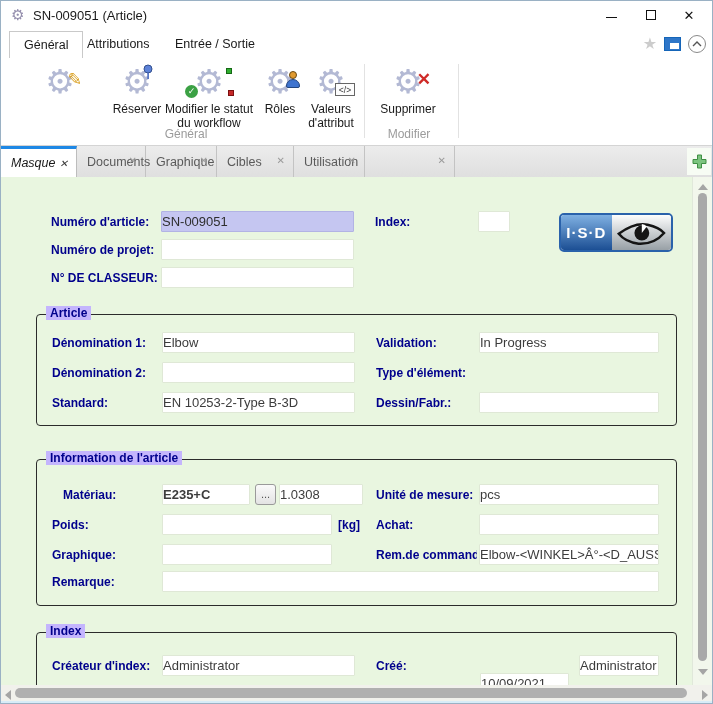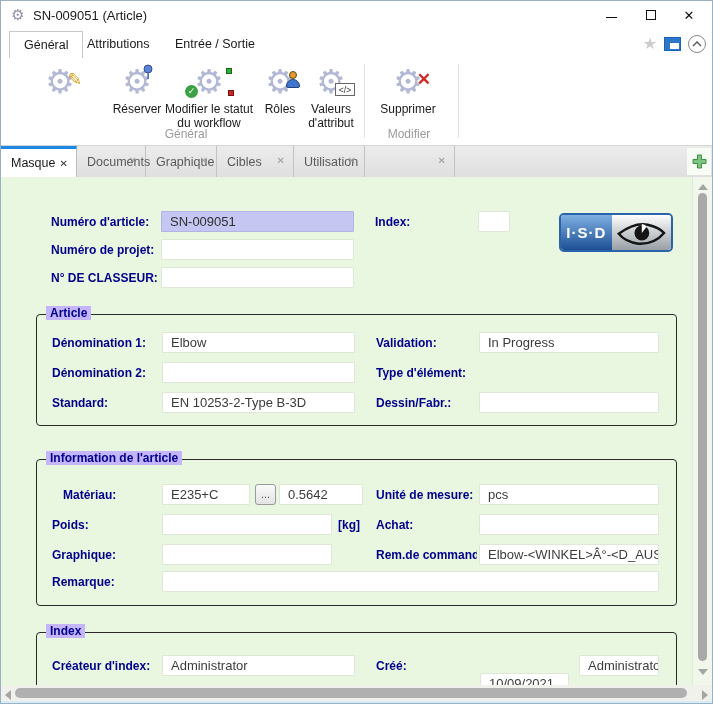--- a/index.html
+++ b/index.html
@@ -59,21 +59,21 @@
   .dtab .dx{ position:absolute; right:8px; top:9px; font-size:10px; color:#9b9b9b; }
   .dtab.active{ background:#fff; color:#1a1a1a; border-top:3px solid #1e88e5; border-right:1px solid #bdbdbd; }
   .dtab.active .dx{ color:#333; }
   .plus-btn{ position:absolute; right:1px; top:2px; width:24px; height:27px; background:#f7fcf4;
     display:flex; align-items:center; justify-content:center; }
 
   
   .form{ position:absolute; top:176px; left:0; width:100%; height:528px; background:#e9f6e0; overflow:hidden; }
   .flabel{ position:absolute; font-size:12px; font-weight:bold; color:#00008c; white-space:nowrap; }
   .ffield{ position:absolute; height:21px; background:#fff; border:1px solid #dfe8d6; border-radius:1px;
-    font-size:13px; color:#3c3c3c; padding:2px 8px 0; white-space:nowrap; overflow:hidden; }
+    font-size:13px; color:#3c3c3c; padding:2px 0 0; white-space:nowrap; overflow:hidden; }
   .ffield.lavender{ background:#c5c6f1; border-color:#b2b3e4; color:#2e2e2e; }
   .gbox{ position:absolute; border:1px solid #2b2b2b; border-radius:4px; }
   .gtitle{ position:absolute; top:-9px; left:9px; background:#c4b5fd; padding:0 4px;
     font-size:12px; font-weight:bold; color:#00008c; white-space:nowrap; }
   .browse-btn{ position:absolute; width:21px; height:21px; background:linear-gradient(#fafafa,#e3e3e3);
     border:1px solid #9a9a9a; border-radius:3px; font-size:11px; color:#555; text-align:center; line-height:18px; }
   .clip-label{ overflow:hidden; width:101px; }
 
   
   .isd-logo{ position:absolute; left:558px; top:36px; width:114px; height:39px; display:flex;
@@ -157,21 +157,21 @@
     <div class="rbtn" style="left:368px;width:78px;">
       <span class="ricon"><span>⚙</span><i class="ov cross">✕</i></span>
       <span class="rlabel">Supprimer</span>
     </div>
     <div class="rsep" style="left:457px;"></div>
     <span class="rgroup-label" style="left:110px;width:150px;">Général</span>
     <span class="rgroup-label" style="left:368px;width:80px;">Modifier</span>
   </div>
 
   <div class="doc-tabs">
-    <div class="dtab active" style="width:76px;">
+    <div class="dtab active" style="width:76px;font-style:italic;">
       <span>Masque</span>
       <span class="dx">✕</span>
     </div>
     <div class="dtab" style="width:69px;">
       <span>Documents</span>
       <span class="dx">✕</span>
     </div>
     <div class="dtab" style="width:71px;">
       <span>Graphique</span>
       <span class="dx">✕</span>
@@ -232,23 +232,23 @@
       <span class="flabel" style="left:15px;top:81px;">Standard:</span>
       <div class="ffield" style="left:125px;top:77px;width:193px;">EN 10253-2-Type B-3D</div>
       <span class="flabel" style="left:339px;top:81px;">Dessin/Fabr.:</span>
       <div class="ffield" style="left:442px;top:77px;width:180px;"></div>
     </div>
 
     <div class="gbox" style="left:35px;top:282px;width:641px;height:147px;">
       <span class="gtitle">Information de l'article</span>
 
       <span class="flabel" style="left:26px;top:28px;">Matériau:</span>
-      <div class="ffield" style="left:125px;top:24px;width:88px;">E235+C</div>
+      <div class="ffield" style="left:125px;top:24px;width:88px;font-weight:bold;">E235+C</div>
       <div class="browse-btn" style="left:218px;top:24px;">...</div>
-      <div class="ffield" style="left:242px;top:24px;width:84px;">0.5642</div>
+      <div class="ffield" style="left:242px;top:24px;width:84px;">1.0308</div>
       <span class="flabel" style="left:339px;top:28px;">Unité de mesure:</span>
       <div class="ffield" style="left:442px;top:24px;width:180px;">pcs</div>
 
       <span class="flabel" style="left:15px;top:58px;">Poids:</span>
       <div class="ffield" style="left:125px;top:54px;width:170px;"></div>
       <span class="flabel" style="left:301px;top:58px;">[kg]</span>
       <span class="flabel" style="left:339px;top:58px;">Achat:</span>
       <div class="ffield" style="left:442px;top:54px;width:180px;"></div>
 
       <span class="flabel" style="left:15px;top:88px;">Graphique:</span>

